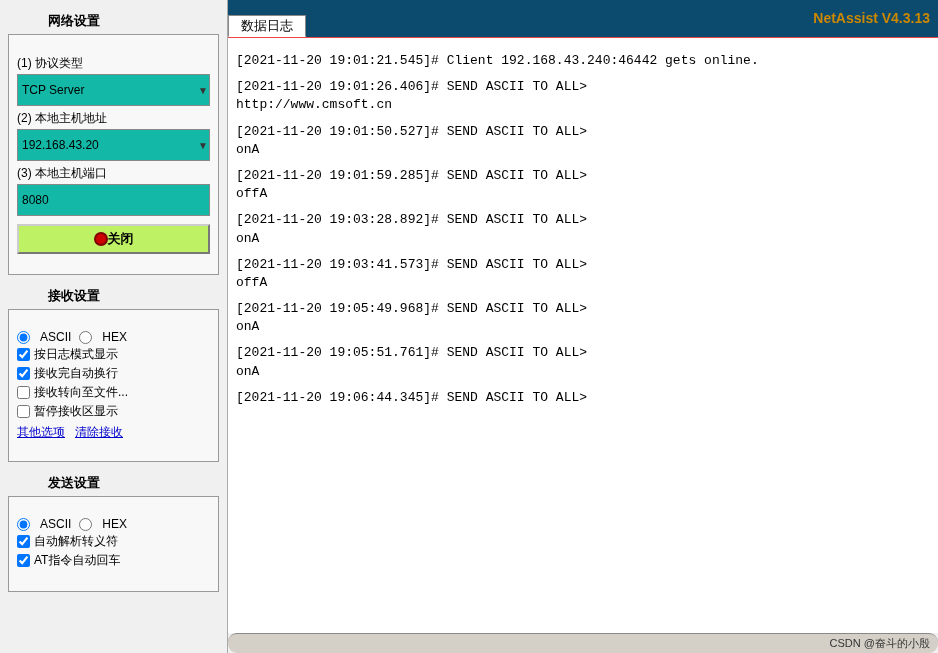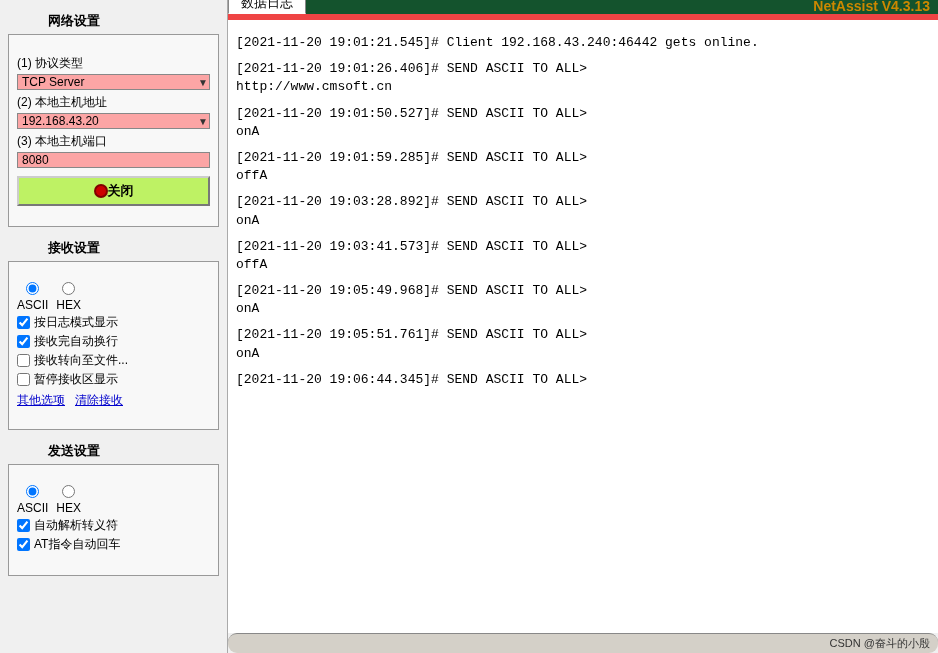--- a/index.html
+++ b/index.html
@@ -59,23 +59,23 @@
     .field-label:first-child { margin-top: 0; }
 
     .select-wrapper {
       display: flex;
       align-items: center;
       position: relative;
     }
 
     select, input[type="text"] {
       width: 100%;
-      height: 16px;
+      height: 32px;
       border: 1px solid #888;
-      background: #fca5a5;
+      background: #14b8a6;
       font-size: 12px;
       padding: 0 4px;
       appearance: none;
     }
 
     select {
       padding-right: 20px;
     }
 
     .select-arrow {
@@ -114,23 +114,22 @@
     .radio-row {
       display: flex;
       align-items: center;
       gap: 8px;
       margin-bottom: 2px;
     }
 
     .radio-item {
       display: flex;
       align-items: center;
-      gap: 3px;
-      font-size: 12px;
-      flex-direction: column;
+      gap: 10px;
+      font-size: 12px;
     }
 
     .checkbox-row {
       display: flex;
       align-items: center;
       gap: 4px;
       font-size: 12px;
       margin-bottom: 2px;
     }
 
@@ -150,23 +149,23 @@
     
     .content-area {
       flex: 1;
       display: flex;
       flex-direction: column;
       overflow: hidden;
     }
 
     .tab-bar {
       display: flex;
-      background: #14532d;
-      border-bottom: 6px solid #ef4444;
-      height: 20px;
+      background: #0c4a6e;
+      border-bottom: 1px solid #ef4444;
+      height: 38px;
       align-items: flex-end;
     }
 
     .tab {
       padding: 2px 12px;
       background: #d4d0c8;
       border: 1px solid #888;
       border-bottom: none;
       font-size: 13px;
       cursor: pointer;

